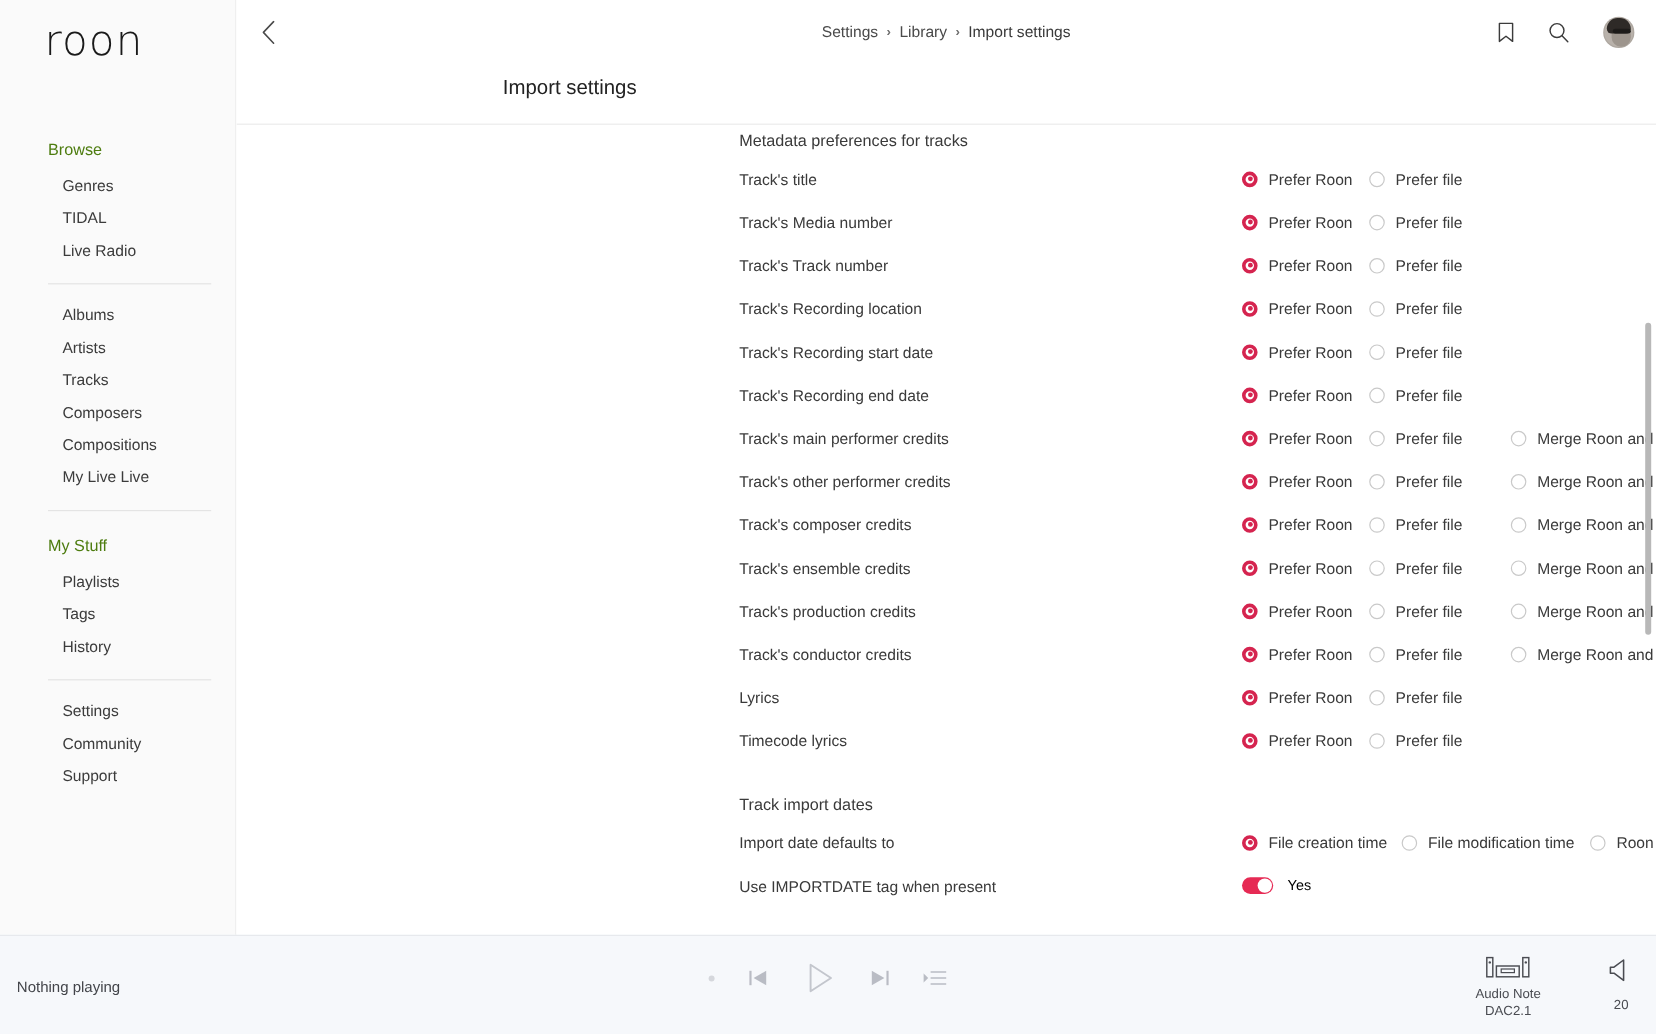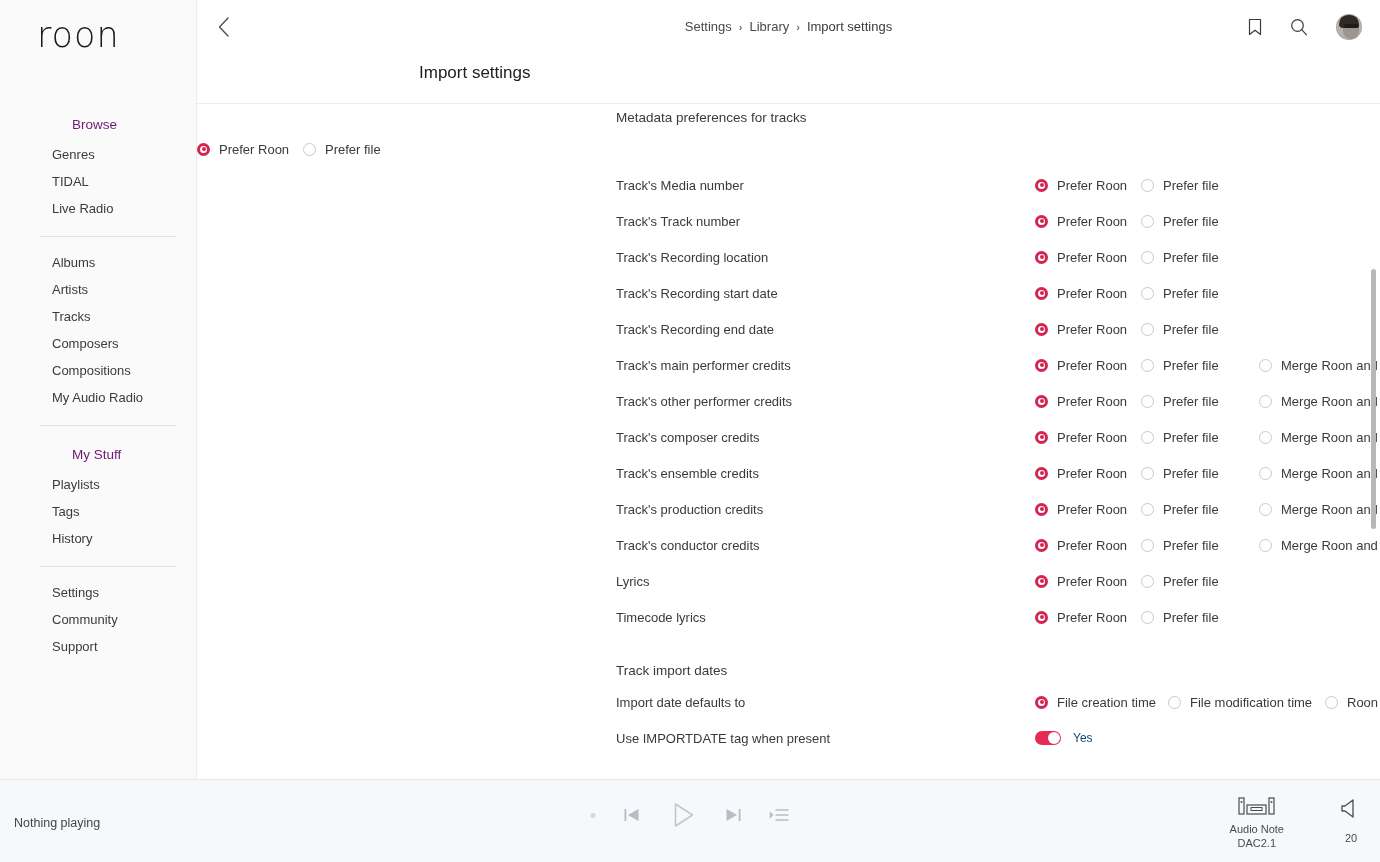--- a/index.html
+++ b/index.html
@@ -21,21 +21,21 @@
     position:relative;
   }
   .logo {
     font-family:"DejaVu Sans", sans-serif;
     font-size:35px; font-weight:300; letter-spacing:1px;
     color:#1a1a1a; padding:18px 0 0 37px;
     line-height:1;
   }
   .nav { padding-top:55px; }
   .nav-head {
-    font-size:13.5px; color:#701a75; padding:9px 0 9px 40px; font-weight:400;margin-left:32px;
+    font-size:13.5px; color:#4d7c0f; padding:9px 0 9px 40px; font-weight:400;
   }
   .nav-item {
     font-size:13px; color:#3b3b3b; padding:6px 0 6px 52px; cursor:pointer;
   }
   .divider {
     height:1px; background:#e4e4e4; margin:14px 20px 12px 40px;
   }
 
   
   .main { flex:1; position:relative; background:#ffffff; height:779px; overflow:hidden; }
@@ -119,21 +119,21 @@
   }
 
   .toggle {
     width:26px; height:14px; border-radius:8px; background:#e62a54;
     position:relative; cursor:pointer; flex:none;
   }
   .toggle .knob {
     position:absolute; right:1px; top:1px; width:12px; height:12px;
     border-radius:50%; background:#fff;
   }
-  .toggle-label { font-size:12px; color:#0c4a6e; margin-left:12px; }
+  .toggle-label { font-size:12px; color:#000000; margin-left:12px; }
 
   .gap-big { height:22px; }
 
   
   .scrollbar {
     position:absolute; right:4px; top:165px; width:5px; height:260px;
     background:#b8b8b8; border-radius:3px;
   }
 
   
@@ -176,21 +176,21 @@
           <div class="nav-head">Browse</div>
           <div class="nav-item">Genres</div>
           <div class="nav-item">TIDAL</div>
           <div class="nav-item">Live Radio</div>
           <div class="divider"></div>
           <div class="nav-item">Albums</div>
           <div class="nav-item">Artists</div>
           <div class="nav-item">Tracks</div>
           <div class="nav-item">Composers</div>
           <div class="nav-item">Compositions</div>
-          <div class="nav-item">My Audio Radio</div>
+          <div class="nav-item">My Live Live</div>
           <div class="divider"></div>
           <div class="nav-head">My Stuff</div>
           <div class="nav-item">Playlists</div>
           <div class="nav-item">Tags</div>
           <div class="nav-item">History</div>
           <div class="divider"></div>
           <div class="nav-item">Settings</div>
           <div class="nav-item">Community</div>
           <div class="nav-item">Support</div>
         </div>
@@ -233,20 +233,21 @@
         </div>
       </div>
 
       <div class="page-title">Import settings</div>
       <div class="title-rule"></div>
 
       <div class="content">
         <div class="section-head">Metadata preferences for tracks</div>
         <div id="rows">
             <div class="row">
+              <div class="row-label">Track's title</div>
               <div class="opts">
                 <div class="opt" style="width: 106px;">
                   <div class="radio on"></div>
                   <div class="opt-label">Prefer Roon</div>
                 </div>
                 <div class="opt" style="width: 118px;">
                   <div class="radio"></div>
                   <div class="opt-label">Prefer file</div>
                 </div>
               </div>

